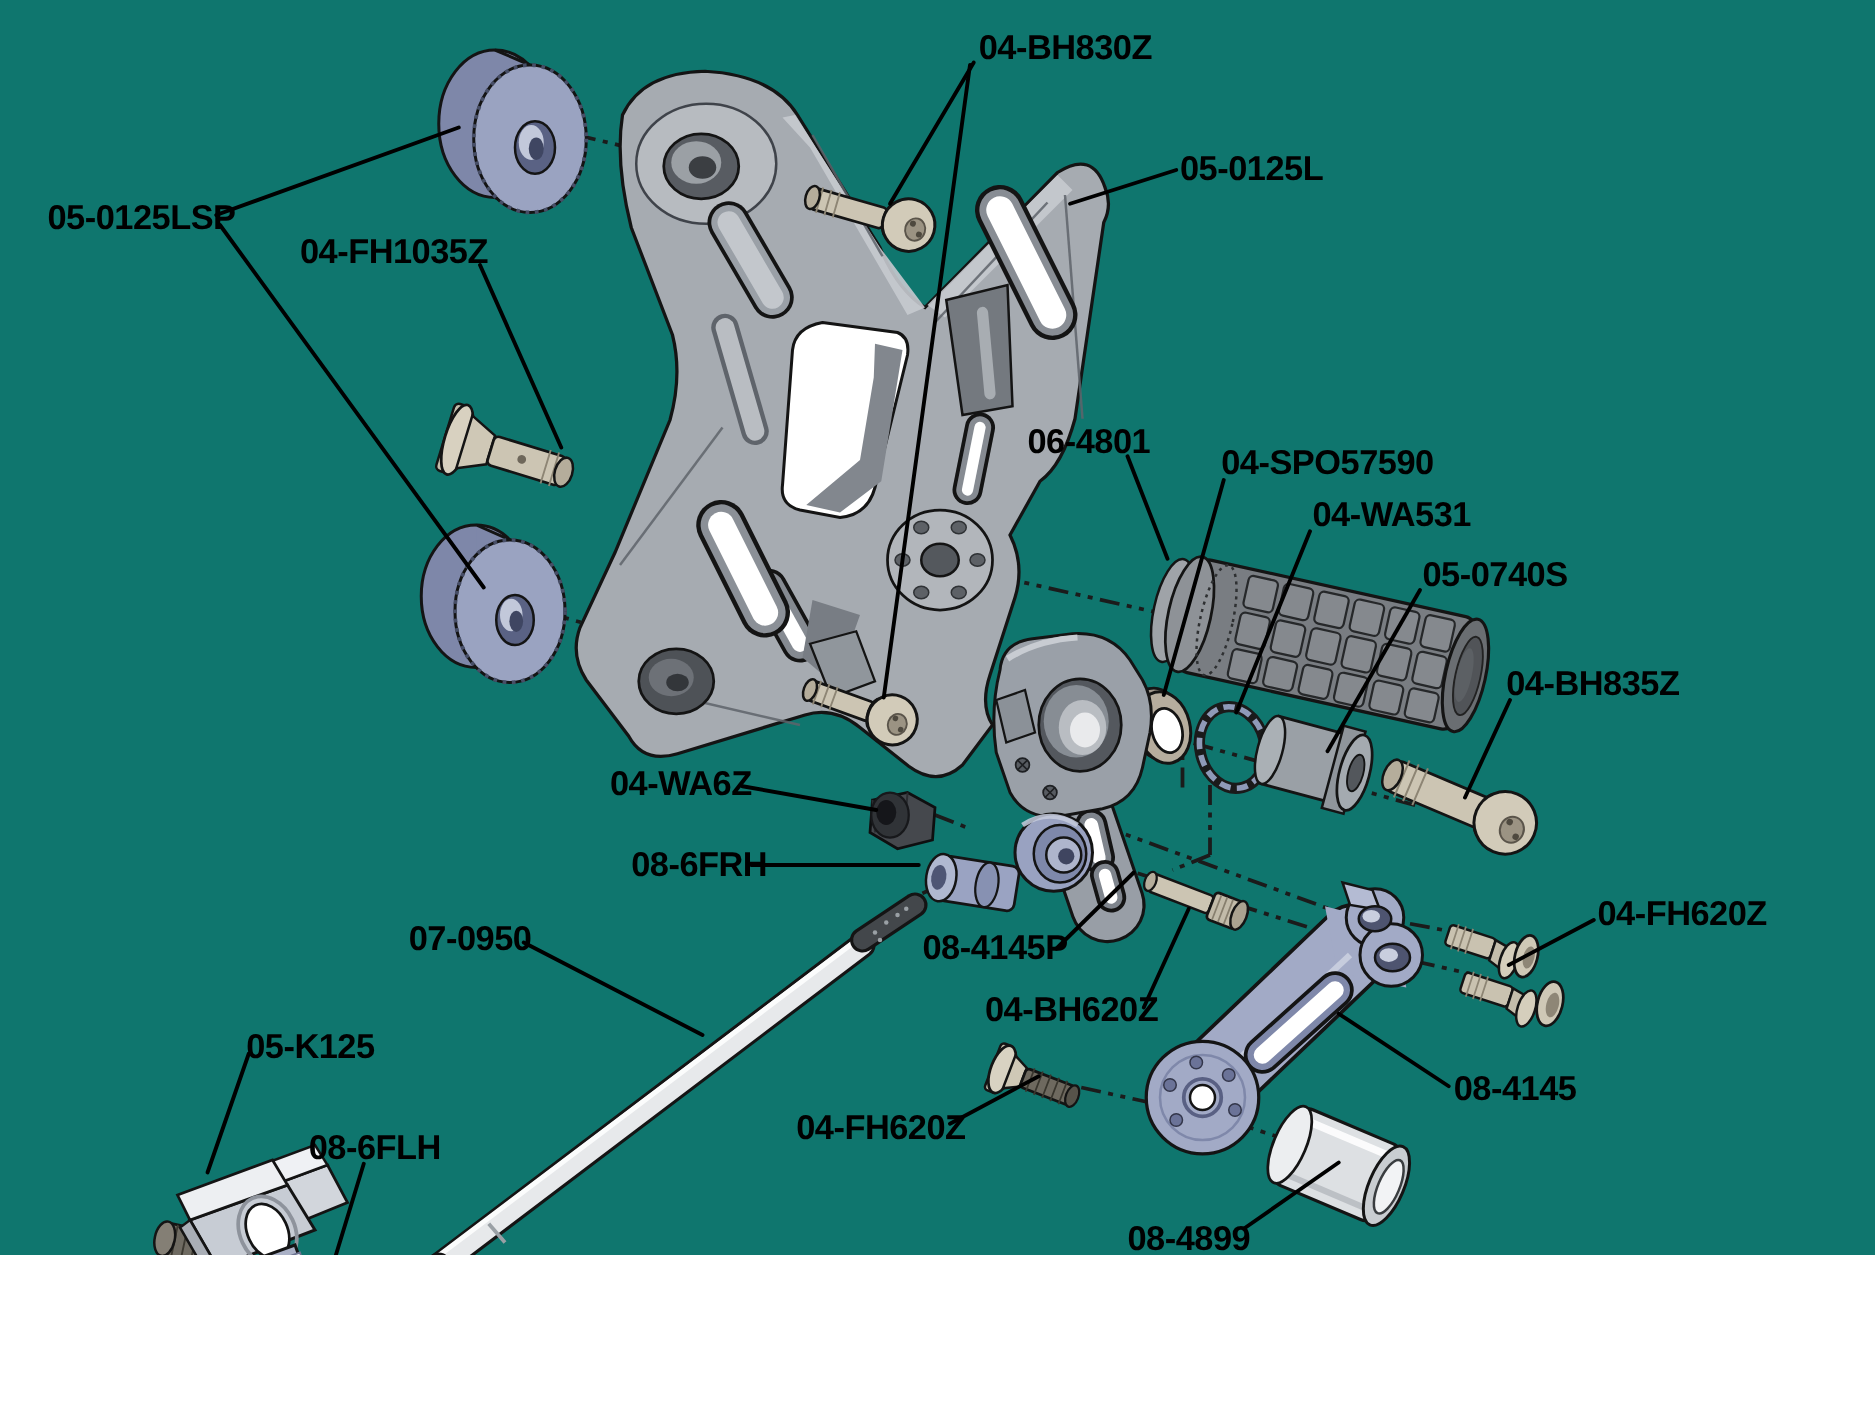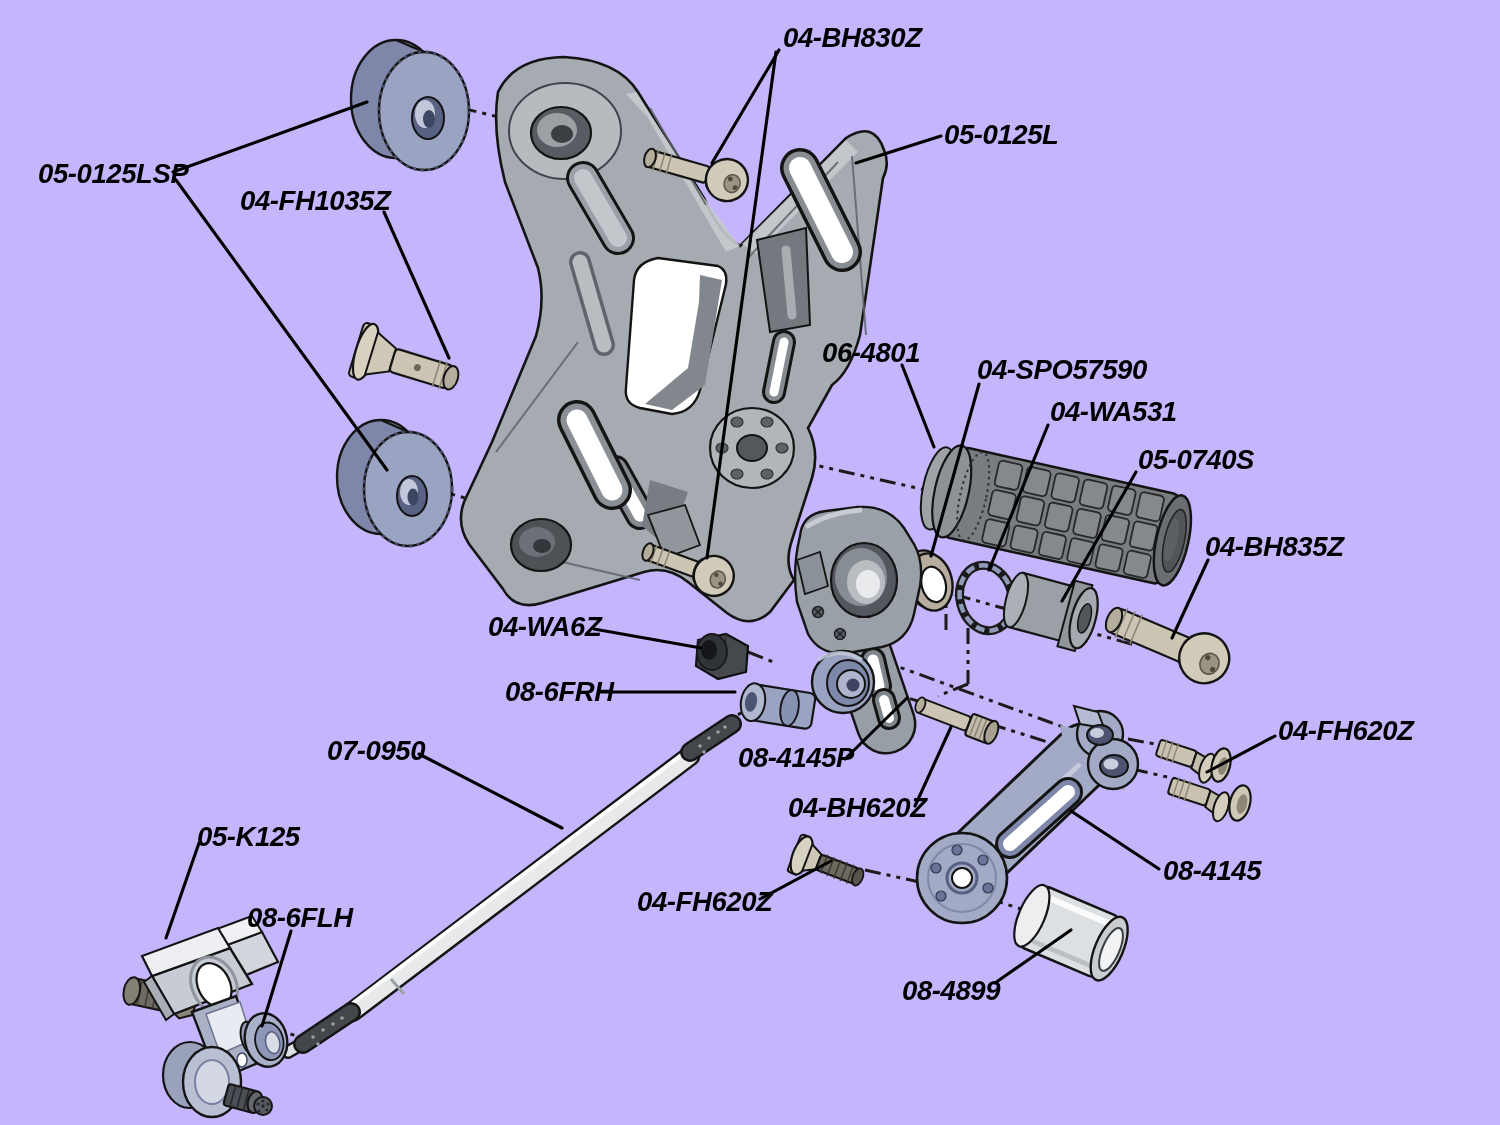--- a/index.html
+++ b/index.html
@@ -1,17 +1,17 @@
 <!DOCTYPE html>
 <html><head>
 <meta charset="utf-8">
 <style>
   html,body{margin:0;padding:0;background:#fff;}
-  .stage{position:relative;width:1500px;height:1125px;background:#c4b5fd;overflow:hidden;
-         font-family:"Liberation Sans",sans-serif;font-style:italic;}
+  .stage{position:relative;width:1500px;height:1004px;background:#0f766e;overflow:hidden;
+         font-family:"Liberation Sans",sans-serif;}
   svg{position:absolute;left:0;top:0;}
   .lbl{font-family:"Liberation Sans",sans-serif;font-weight:700;font-size:27.5px;
        fill:#000;letter-spacing:-0.4px;}
   .leader{stroke:#000;stroke-width:3.1;stroke-linecap:round;fill:none;}
   .axis{stroke:#1b1b1b;stroke-width:3;fill:none;stroke-dasharray:16 6 4 6 4 6;}
   .ol{stroke:#141414;}
 </style>
 </head>
 <body>
 

